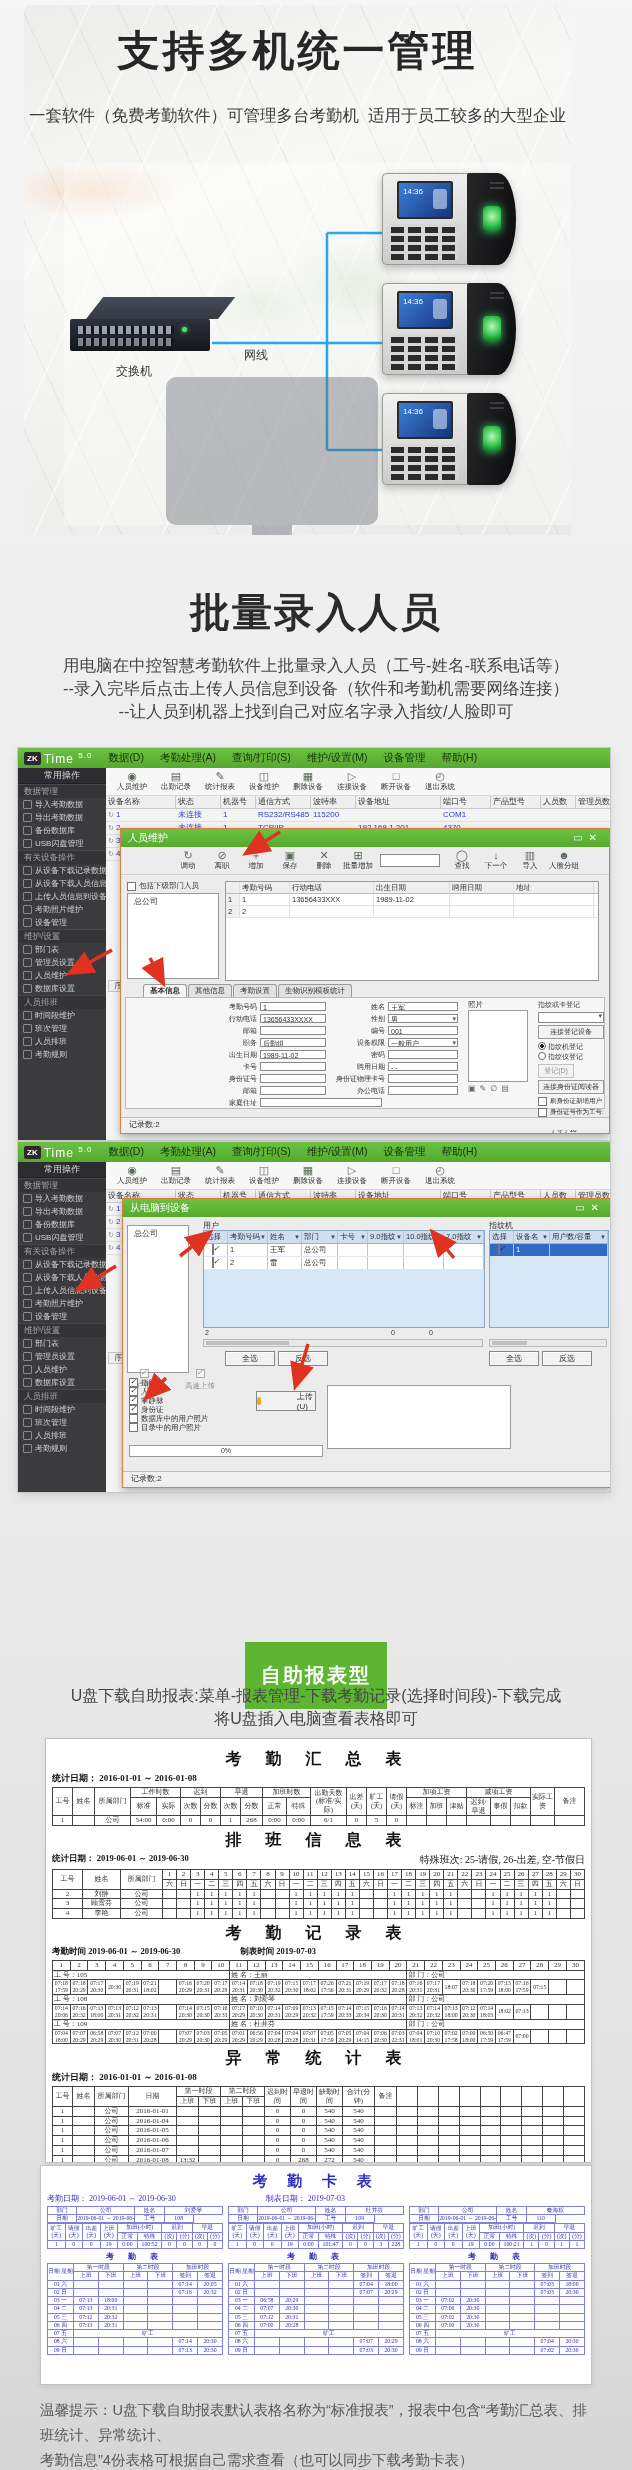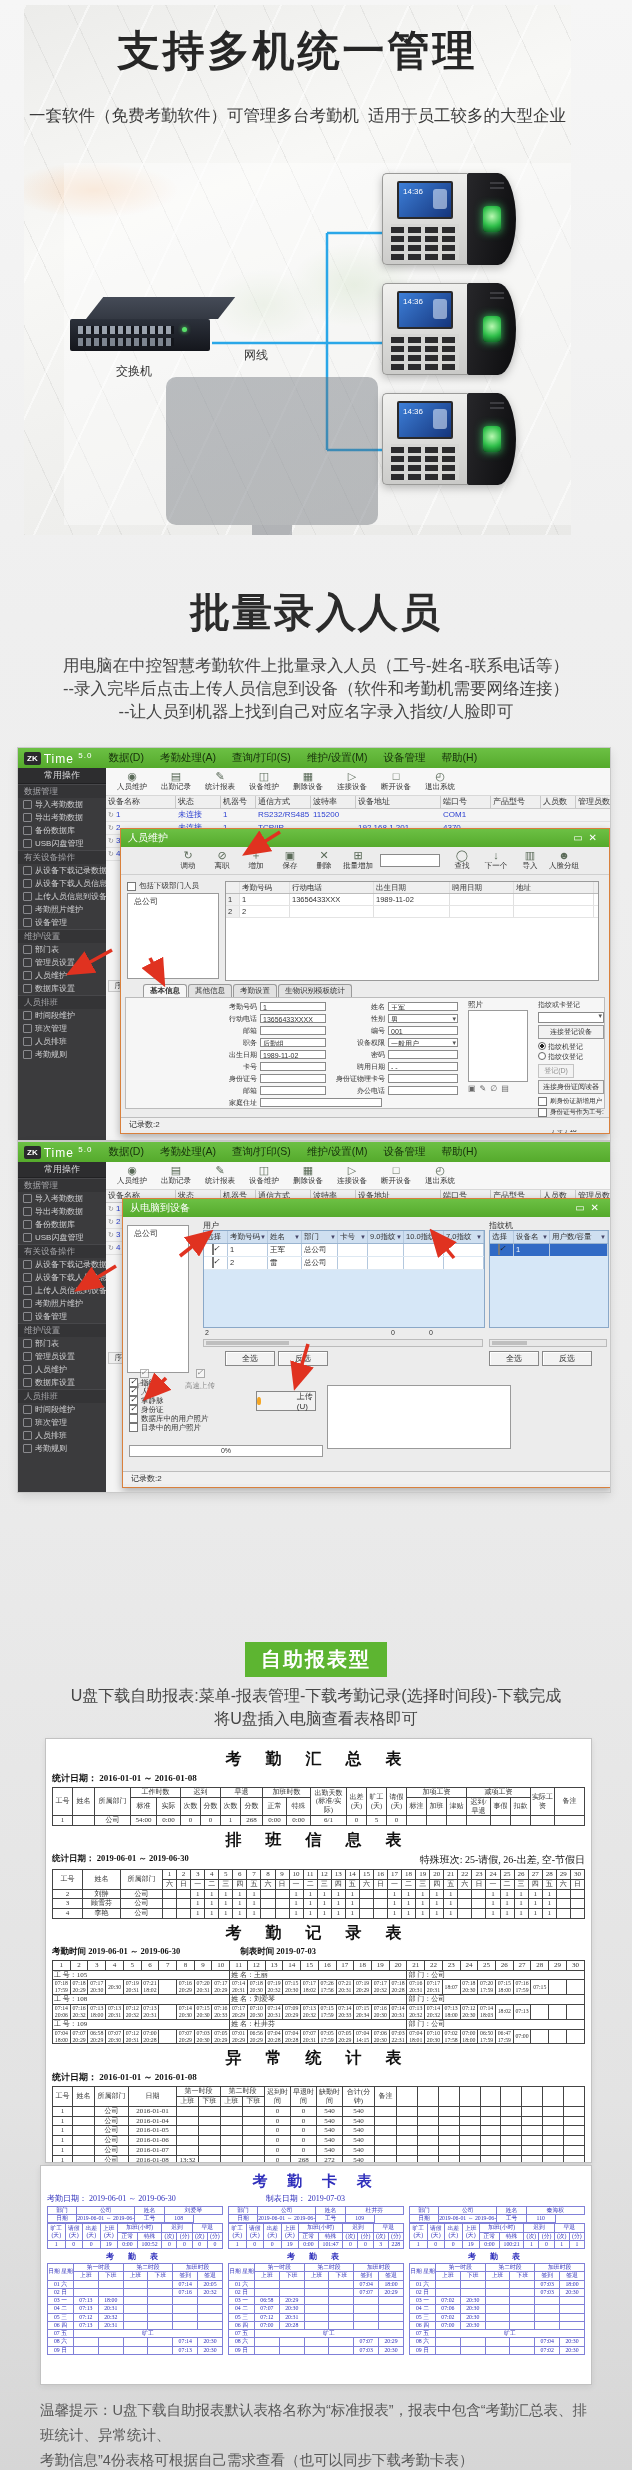--- a/index.html
+++ b/index.html
@@ -62,21 +62,21 @@
     box-shadow:0 5px 0 #3c3c40;}
   .m-sensor{position:absolute;left:50%;top:50%;width:18px;height:26px;margin:-13px 0 0 -9px;border-radius:4px;
     background:radial-gradient(circle at 50% 40%, #b9f8b2, #2fbf4a 55%, #0d6123 95%);
     box-shadow:0 0 8px rgba(60,240,110,.8);}
 
   
   .sec-title{position:absolute;left:0;width:100%;margin:0;text-align:center;font-size:40px;
     font-weight:700;color:#2b2b2b;letter-spacing:2px;}
   .sec-line{position:absolute;left:0;width:100%;text-align:center;font-size:16.5px;color:#454545;}
   .badge{position:absolute;left:50%;transform:translateX(-50%);background:#5db531;color:#fff;
-    font-size:20px;font-weight:700;padding:4px 16px;letter-spacing:2px;}
+    font-size:20px;font-weight:700;padding:20px 16px;letter-spacing:2px;}
 
   
   .shot{position:absolute;left:18px;width:592px;background:#f2f2f2;box-shadow:0 0 0 1px #c9c9c9,0 4px 10px rgba(0,0,0,.12);overflow:hidden;}
   .shot1{top:748px;height:392px;}
   .shot2{top:1142px;height:350px;}
   .menubar{position:absolute;left:0;top:0;width:100%;height:20px;
     background:linear-gradient(#6cc044,#55aa2c);display:flex;align-items:center;gap:16px;padding-left:6px;box-sizing:border-box;}
   .logo{display:flex;align-items:center;gap:3px;}
   .logo-zk{font-style:normal;background:#2a2a2c;color:#fff;font-size:8px;font-weight:700;
     padding:2px 3px;border-radius:2px;}

